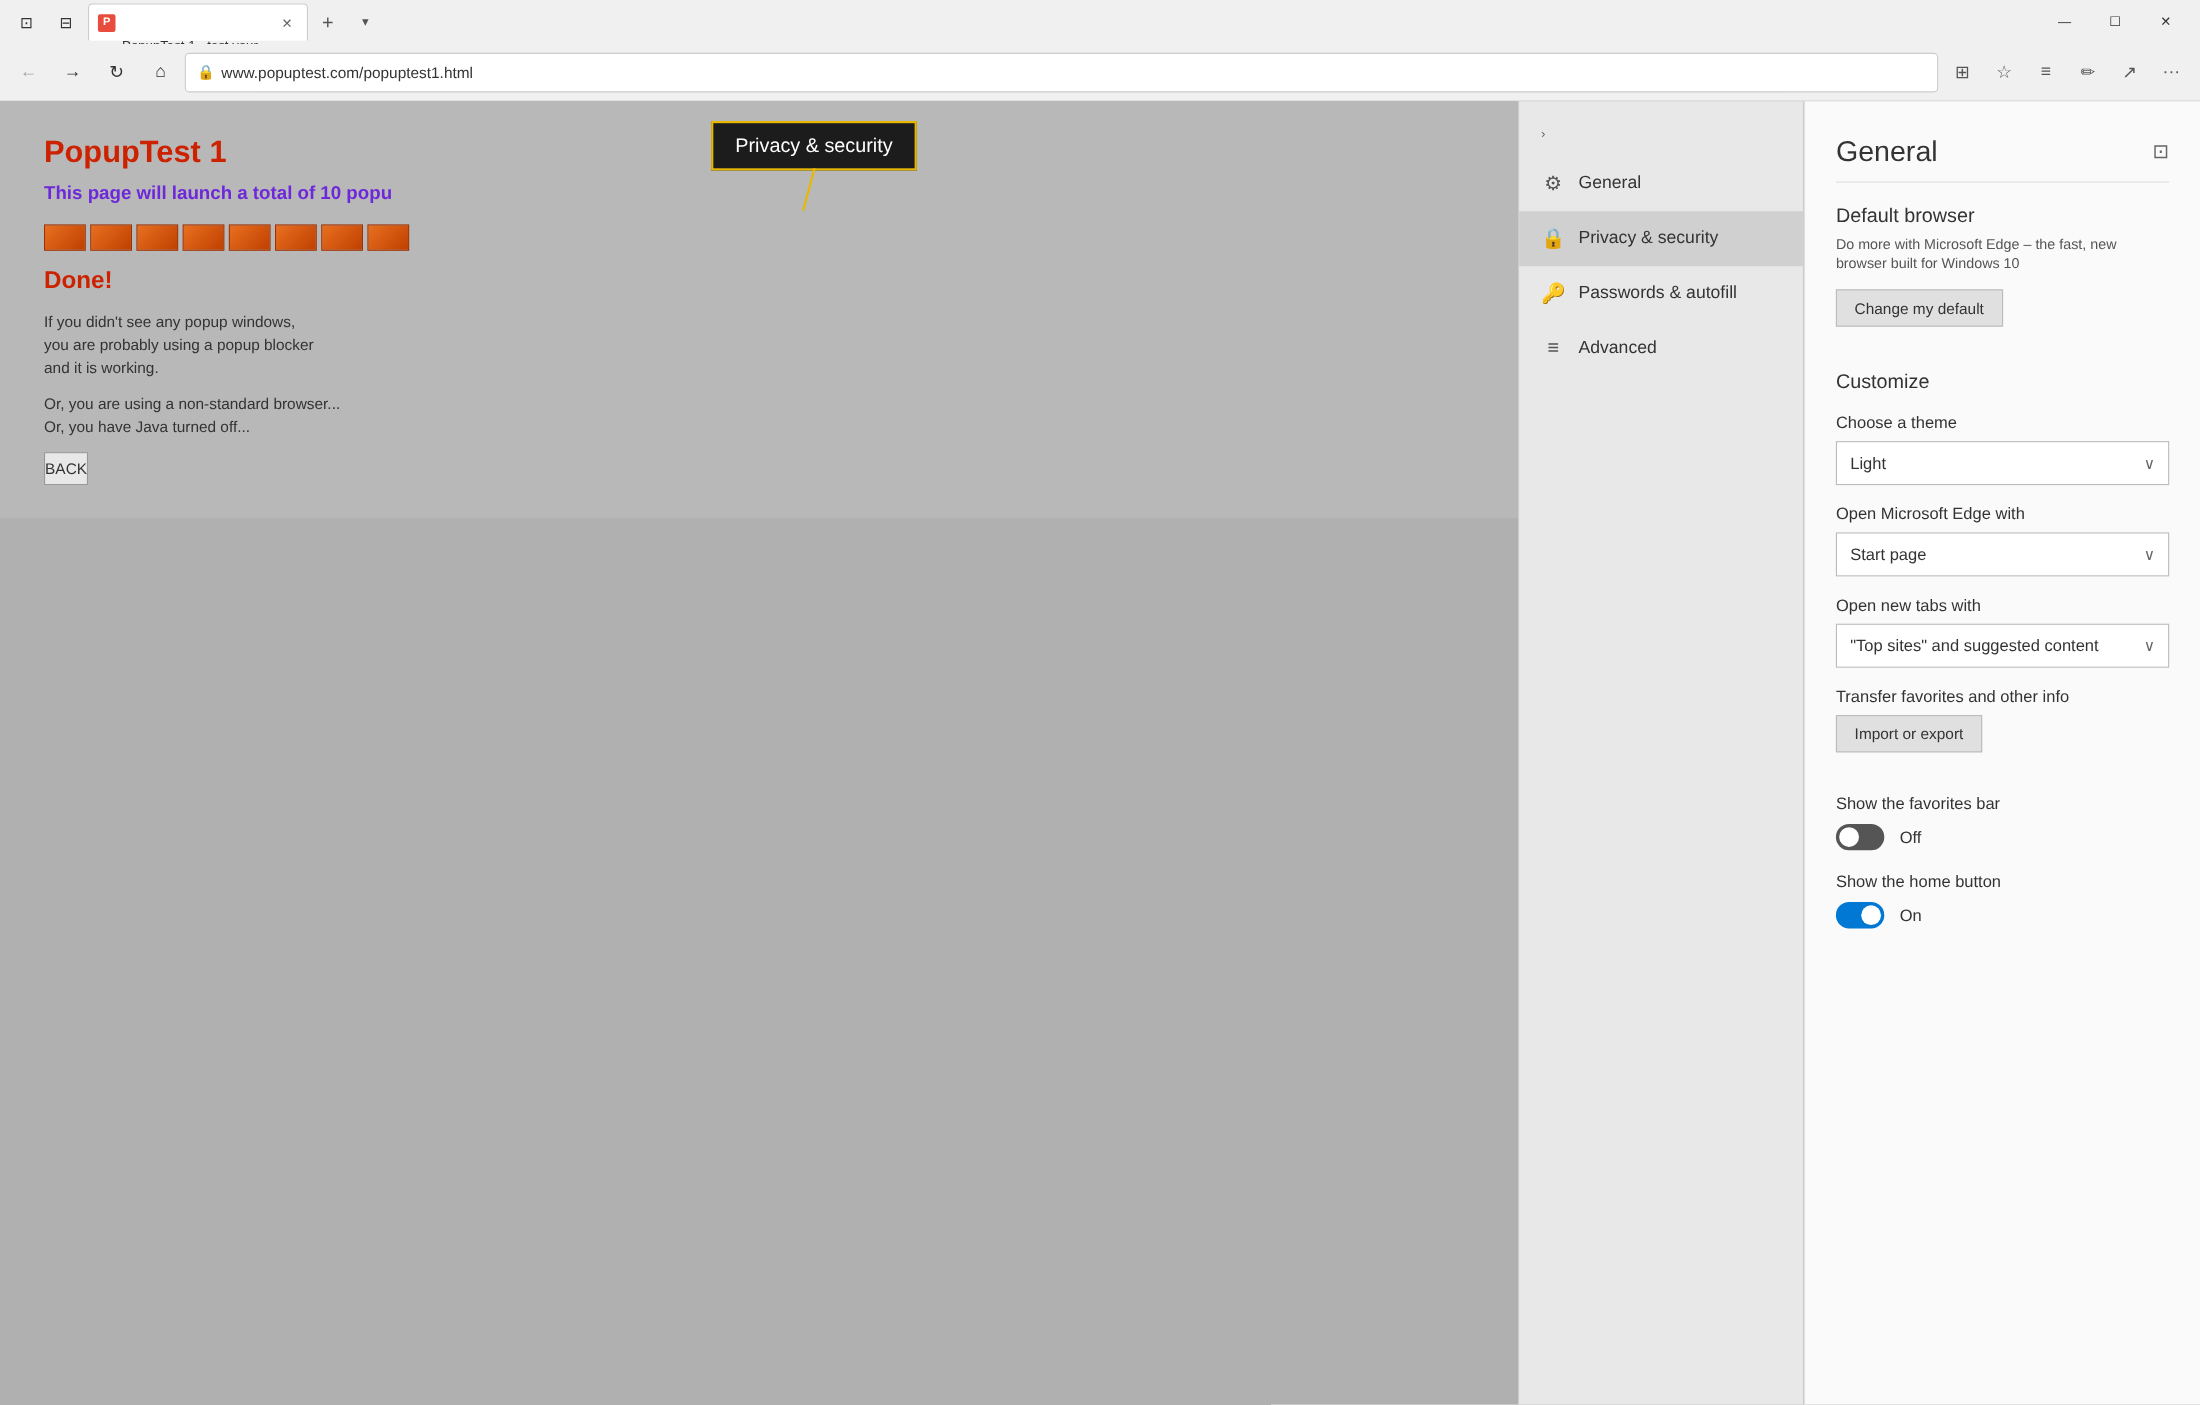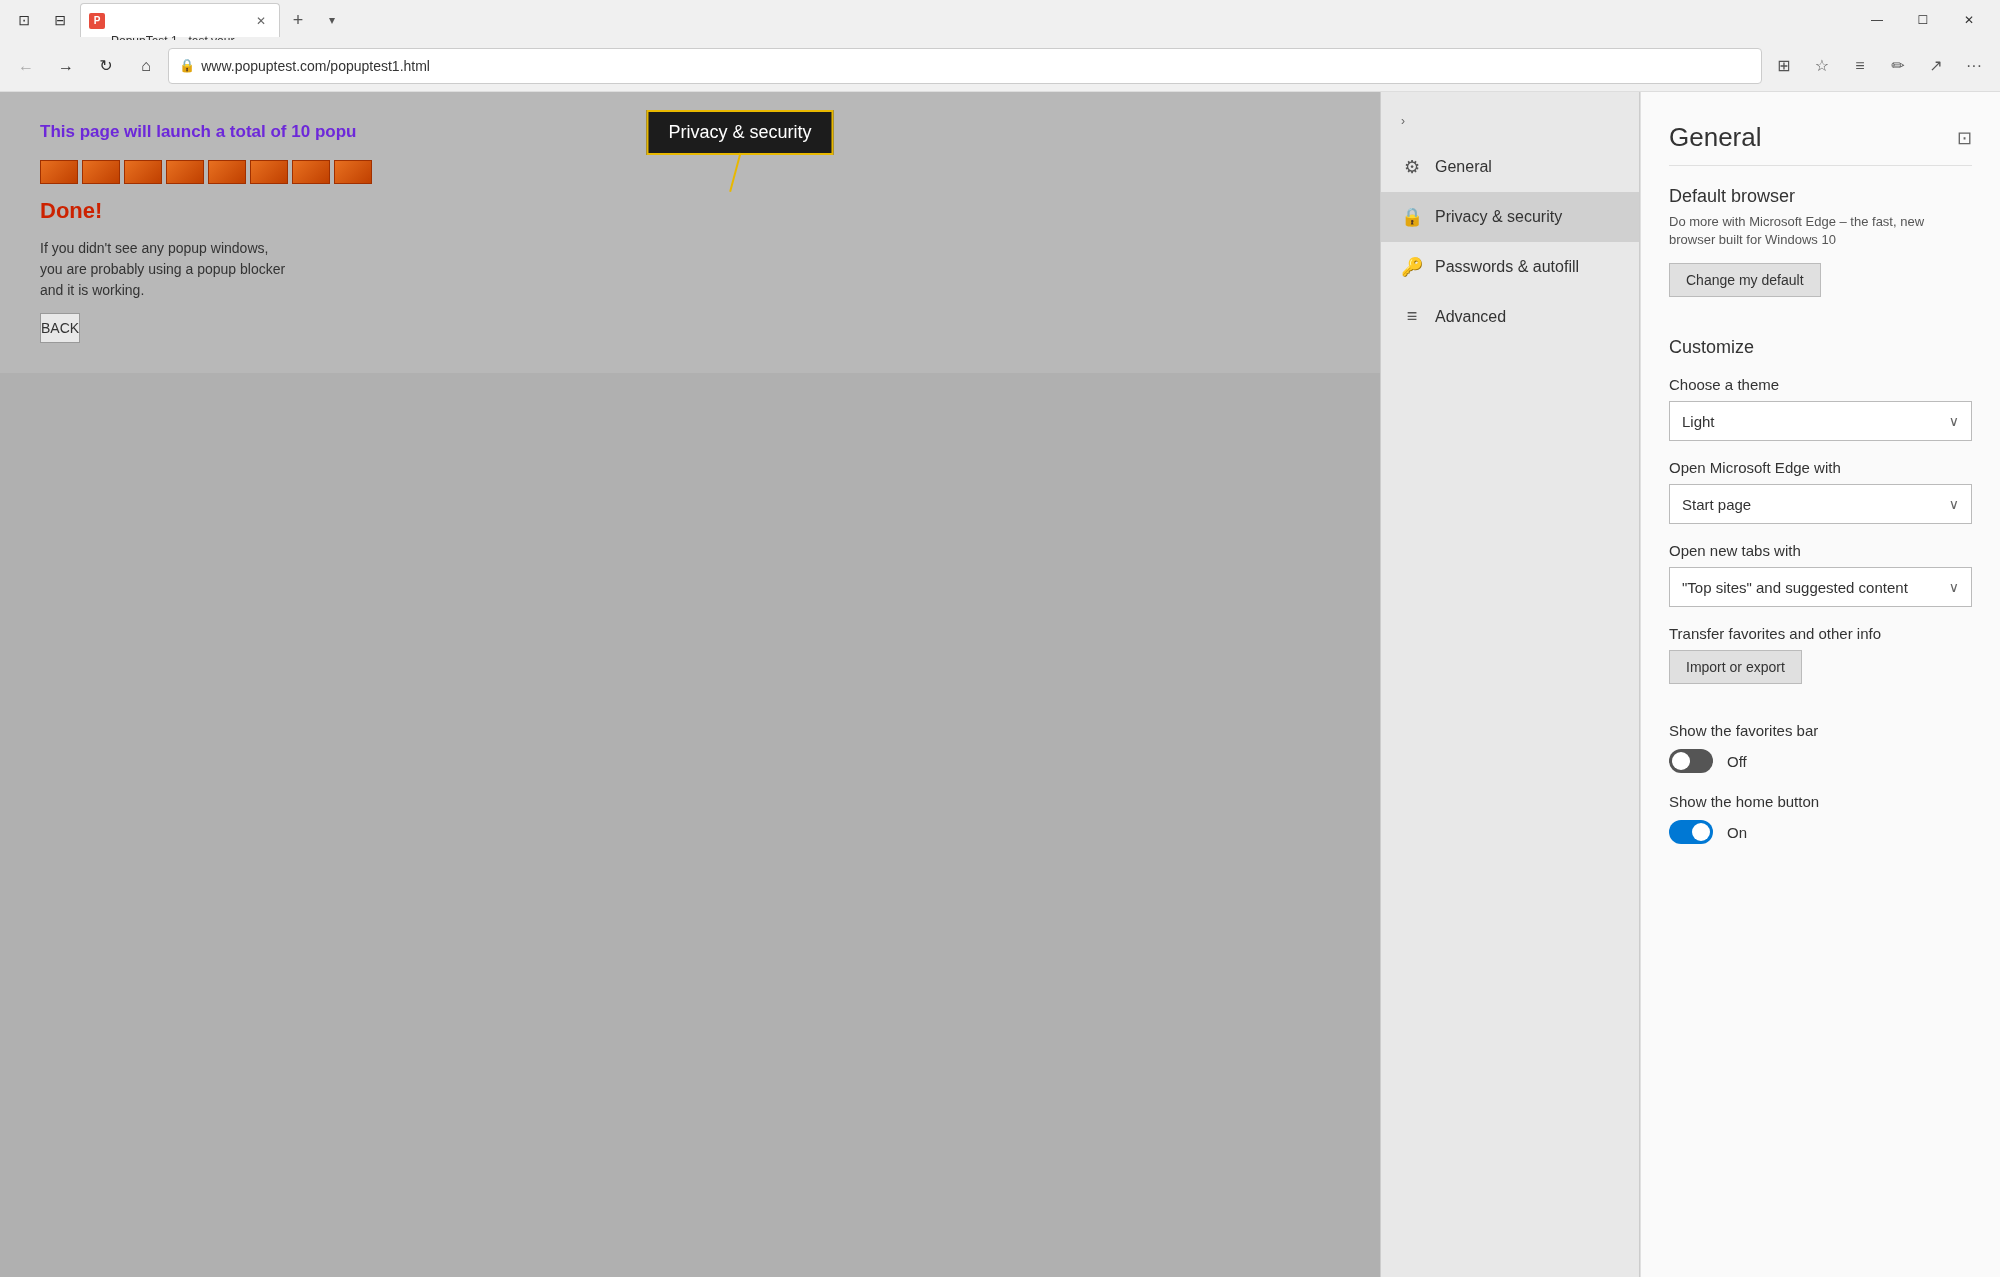--- a/index.html
+++ b/index.html
@@ -267,38 +267,43 @@
       <button class="toolbar-icon-btn">↗</button>
       <button class="toolbar-icon-btn">···</button>
     </div>
   </div>
 
   <div class="content-area">
 
     <div class="website-content">
 
       <div class="popup-main">
+        <div class="popup-title">PopupTest 1</div>
         <div class="popup-subtitle">This page will launch a total of 10 popu</div>
 
         <div class="progress-bar-container">
           <div class="progress-segment"></div>
           <div class="progress-segment"></div>
           <div class="progress-segment"></div>
           <div class="progress-segment"></div>
           <div class="progress-segment"></div>
           <div class="progress-segment"></div>
           <div class="progress-segment"></div>
           <div class="progress-segment"></div>
         </div>
         <div class="done-text">Done!</div>
 
         <div class="popup-body-text">
           If you didn't see any popup windows,<br>
           you are probably using a popup blocker<br>
           and it is working.
+        </div>
+        <div class="popup-body-text">
+          Or, you are using a non-standard browser...<br>
+          Or, you have Java turned off...
         </div>
 
         <button class="back-btn">BACK</button>
       </div>
 
       <div class="callout-annotation" style="top: 18px; left: 37%; transform: translateX(-50%);">
         <div class="callout-box">
           <span>Privacy &amp; security</span>
           <div class="callout-arrow"></div>
         </div>

